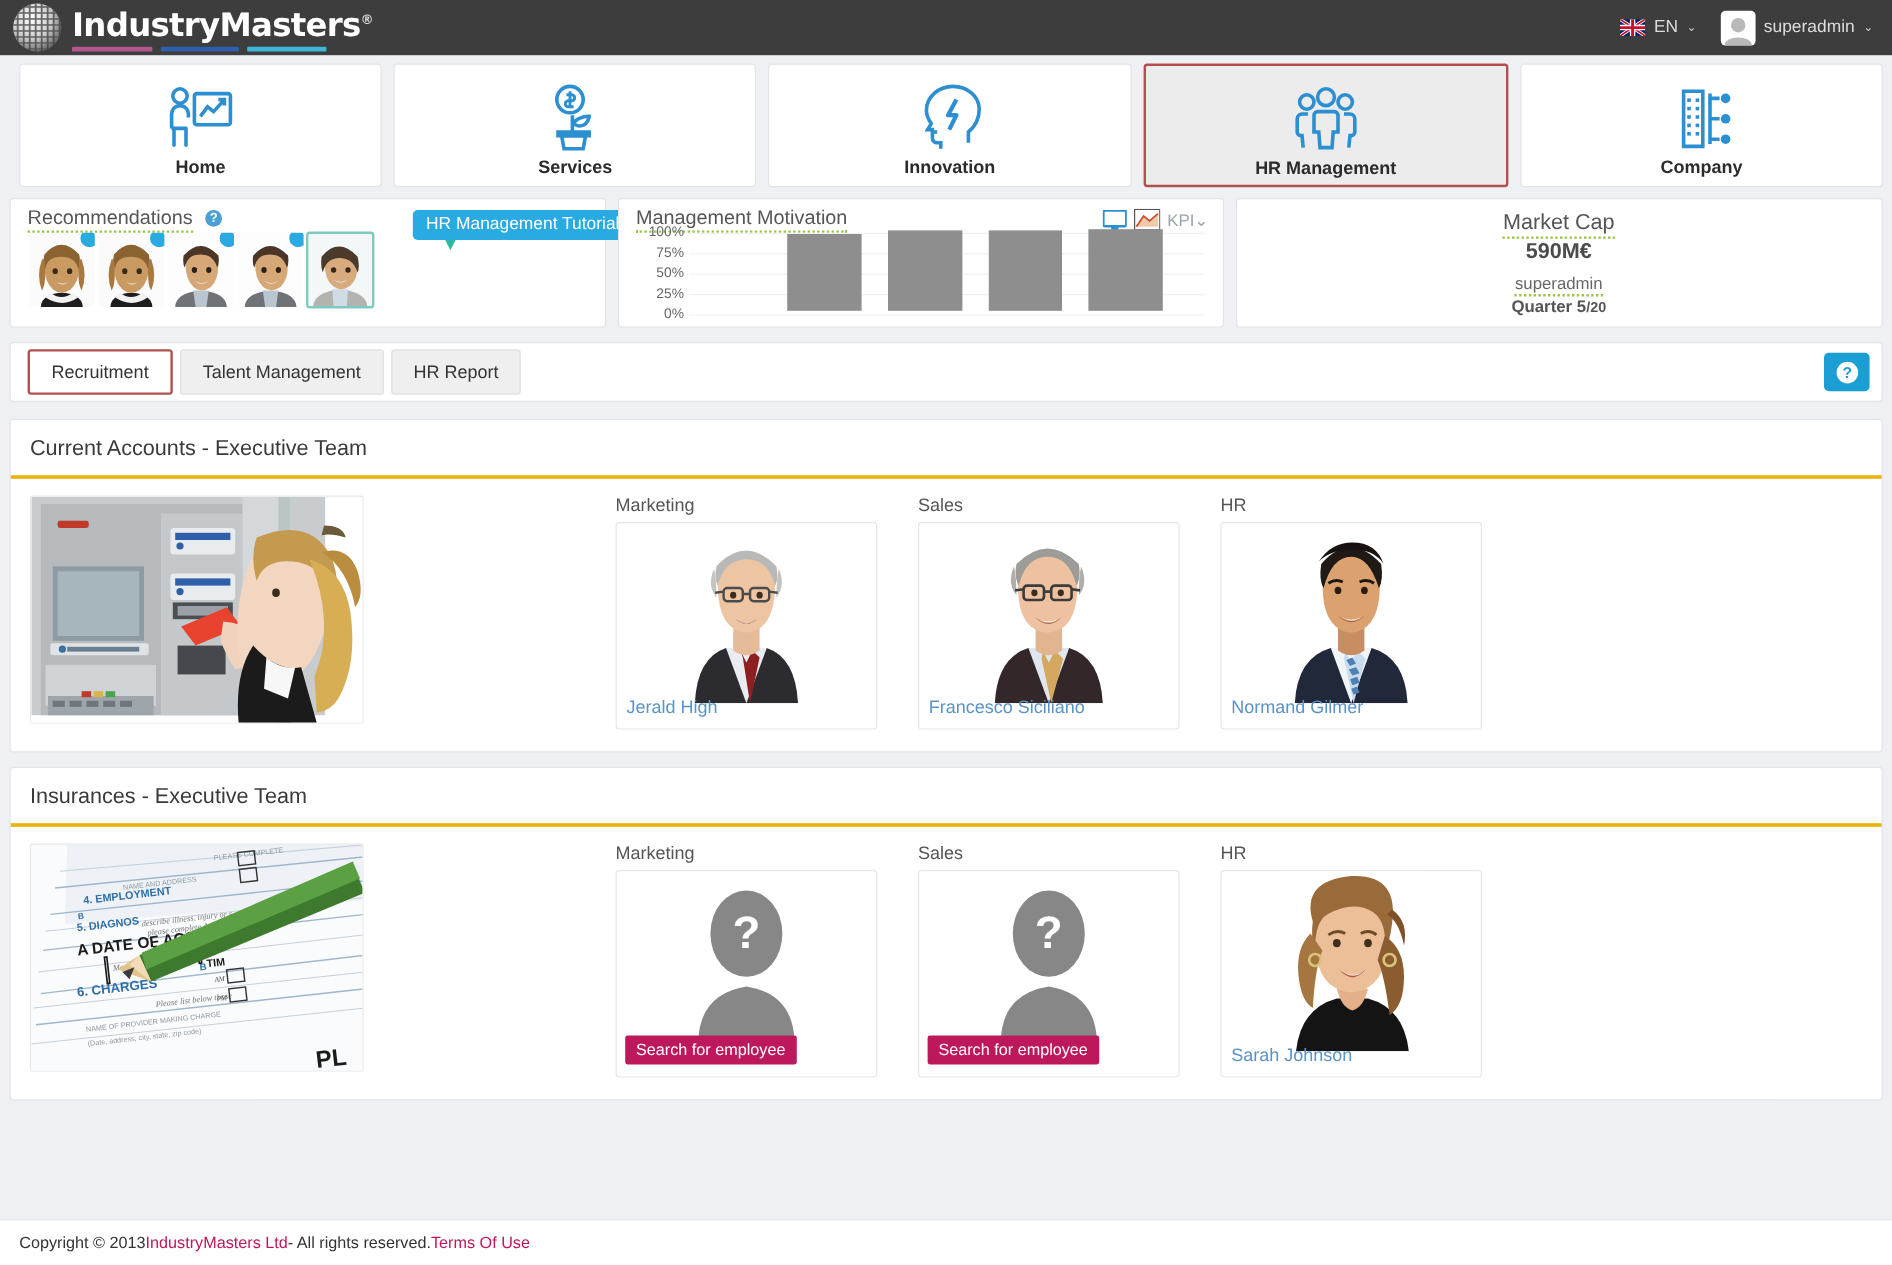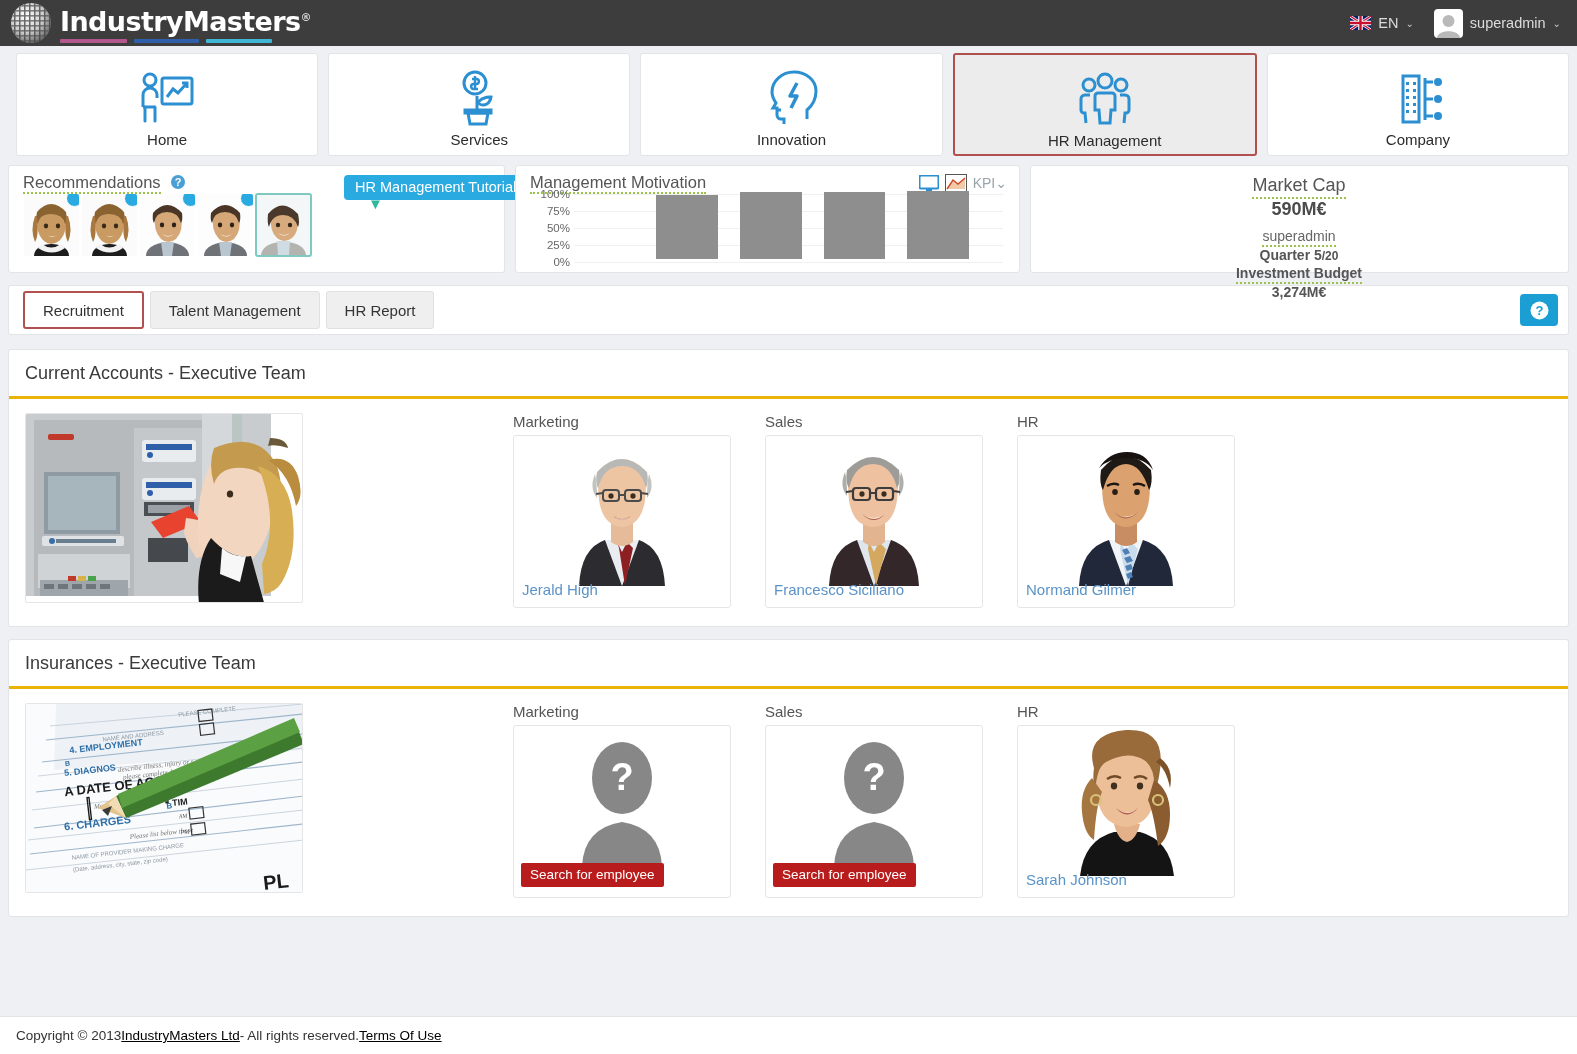--- a/index.html
+++ b/index.html
@@ -41,20 +41,21 @@
   .avatar-sq {
     width: 29px; height: 29px; background: #fff; border-radius: 4px;
     display: flex; align-items: flex-end; justify-content: center; overflow: hidden;
   }
   .avatar-sq svg { display:block; }
 
   
   .mainnav {
     display: flex; gap: 10px; padding: 7px 8px 6px 16px;
     background: #eef0f3;
+    font-weight: bold;
   }
   .navitem {
     flex: 1; background: #fff; border: 1px solid #e2e4e8; border-radius: 3px;
     height: 103px; display: flex; flex-direction: column;
     align-items: center; justify-content: flex-start; padding-top: 13px;
     cursor: pointer; position: relative;
   }
   .navitem.active {
     border: 2px solid #b0514f; background: #ececec;
   }
@@ -181,32 +182,32 @@
   .card-photo {
     height: 150px; display: flex; align-items: flex-end; justify-content: center;
     padding-top: 6px;
   }
   .card-name {
     position: absolute; left: 8px; bottom: 9px;
     color: #5b93c7; font-size: 15px; cursor: pointer;
   }
   .ph-icon { display: flex; align-items: center; justify-content: center; height: 150px; }
   .searchbtn {
-    position: absolute; left: 7px; bottom: 10px; background: #b91c1c; color: #fff;
+    position: absolute; left: 7px; bottom: 10px; background: #be185d; color: #fff;
     font-size: 13.5px; padding: 4px 9px 5px 9px; border-radius: 2px; cursor: pointer;
   }
 
   
   .footer {
     position: absolute; left: 0; right: 0; bottom: 0; height: 38px;
     background: #fff; border-top: 1px solid #e2e4e8;
     display: flex; align-items: center; padding-left: 16px;
     font-size: 13.5px; color: #333;
   }
-  .flink { color: #000000; cursor: pointer; text-decoration: underline; }
+  .flink { color: #be185d; cursor: pointer; }
 </style>
 </head>
 <body>
 
 <div class="topbar">
   <div class="brand">
     <div class="globe">
       <svg width="46" height="44" viewBox="0 0 46 44">
         <defs>
           <radialGradient id="gsh" cx="38%" cy="32%" r="70%">
@@ -495,24 +496,20 @@
   <div class="widget w-cap">
     <div class="cap-inner">
       <div class="cap-row">
         <span class="cap-title dotted-u">Market Cap</span>
         <span class="cap-val">590M€</span>
       </div>
       <div class="cap-rows">
         <div class="cap-row">
           <span class="cap-sub dotted-u">superadmin</span>
           <span class="cap-q"><span>Quarter 5</span><small>/20</small></span>
-        </div>
-        <div class="cap-row">
-          <span class="cap-sub-b dotted-u">Investment Budget</span>
-          <span class="cap-q">3,274M€</span>
         </div>
       </div>
     </div>
   </div>
 </div>
 
 <div class="tabsbar">
   <div class="tabs">
     <div class="tab active">
         <span>Recruitment</span>

